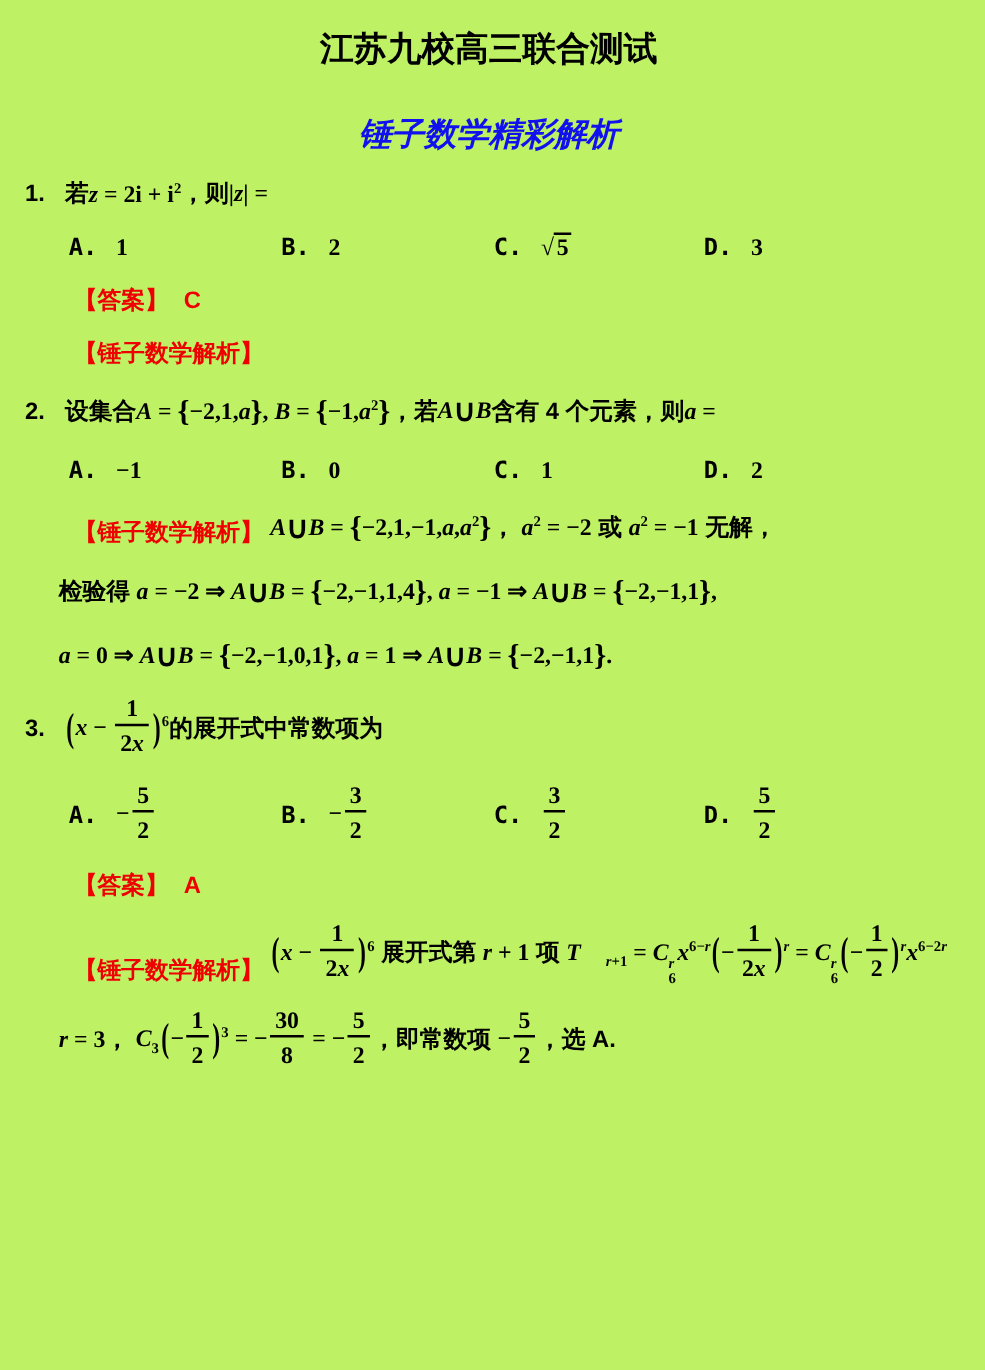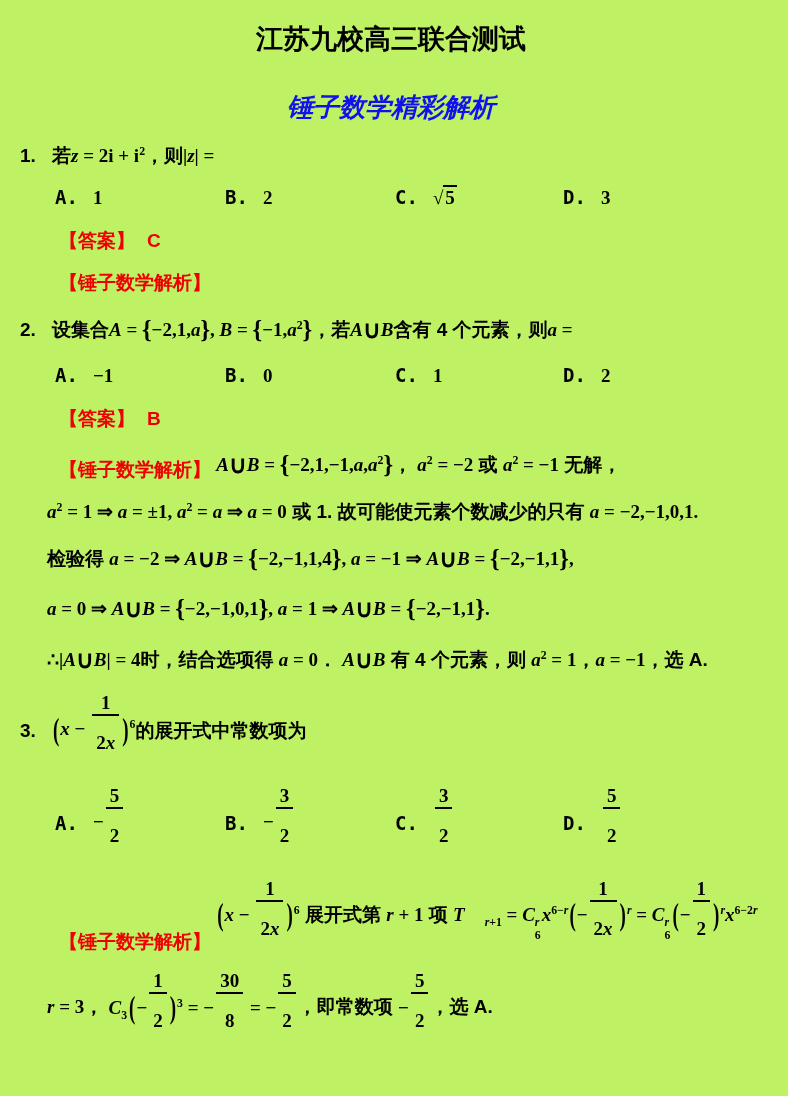--- a/index.html
+++ b/index.html
@@ -31,21 +31,21 @@
   .albl { white-space:nowrap; }
 
   
   .mt, .mt i { font-family:"Liberation Serif", serif; }
   .mt { font-weight:700; }
   sup { font-size:0.62em; }
   sub { font-size:0.62em;padding-left:20px; }
   .frac { display:inline-flex; flex-direction:column; text-align:center;
           vertical-align:middle; margin:0 2px; line-height:1.15; }
   .fn { display:block; padding:0 4px; border-bottom:2px solid #000; }
-  .fd { display:block; padding:16px 4px; }
+  .fd { display:block; padding:4px 4px; }
   .sqrt { white-space:nowrap; font-family:"Liberation Serif", serif; }
   .rad { border-top:2px solid currentColor; padding:0 2px; }
   .bigp { display:inline-block; transform:scaleY(1.7); font-weight:700;
           font-family:"Liberation Serif", serif; padding:0 1px; }
   .bsup { vertical-align:super; }
   .ss { display:inline-flex; flex-direction:column; align-items:flex-start;
         font-size:0.62em; line-height:1.08; vertical-align:-0.45em; margin-right:1px; }
   .cup { font-size:1.28em; vertical-align:-0.1em; }
   .br { font-family:"Liberation Serif", serif; font-size:1.28em; vertical-align:-0.08em; }
 </style>
@@ -105,37 +105,28 @@
         </div>
       <div class="opt">
           <span class="olab">C.</span>
           <span><span class="mt">1</span></span>
         </div>
       <div class="opt">
           <span class="olab">D.</span>
           <span><span class="mt">2</span></span>
         </div>
     </div>
-    <div class="row ansline">
-      <span class="red albl">【答案】</span><span class="red">B</span>
-    </div>
     <div class="row analysis">
       <span class="red albl">【锤子数学解析】</span>&nbsp;<span><span class="mt"><i>A</i><span class="cup">∪</span><i>B</i> = <span class="br">{</span>−2,1,−1,<i>a</i>,<i>a</i><sup>2</sup><span class="br">}</span></span>，&nbsp;<span class="mt"><i>a</i><sup>2</sup> = −2</span> 或 <span class="mt"><i>a</i><sup>2</sup> = −1</span> 无解，</span>
     </div>
-    <div class="row analysis">
-        <span><span class="mt"><i>a</i><sup>2</sup> = 1 ⇒ <i>a</i> = ±1, <i>a</i><sup>2</sup> = <i>a</i> ⇒ <i>a</i> = 0</span> 或 1. 故可能使元素个数减少的只有 <span class="mt"><i>a</i> = −2,−1,0,1.</span></span>
-      </div>
     <div class="row analysis">
         <span>检验得 <span class="mt"><i>a</i> = −2 ⇒ <i>A</i><span class="cup">∪</span><i>B</i> = <span class="br">{</span>−2,−1,1,4<span class="br">}</span>, <i>a</i> = −1 ⇒ <i>A</i><span class="cup">∪</span><i>B</i> = <span class="br">{</span>−2,−1,1<span class="br">}</span>,</span></span>
       </div>
     <div class="row analysis">
         <span><span class="mt"><i>a</i> = 0 ⇒ <i>A</i><span class="cup">∪</span><i>B</i> = <span class="br">{</span>−2,−1,0,1<span class="br">}</span>, <i>a</i> = 1 ⇒ <i>A</i><span class="cup">∪</span><i>B</i> = <span class="br">{</span>−2,−1,1<span class="br">}</span>.</span></span>
-      </div>
-    <div class="row analysis">
-        <span><span class="mt">∴|<i>A</i><span class="cup">∪</span><i>B</i>| = 4</span>时，结合选项得 <span class="mt"><i>a</i> = 0</span>．&nbsp;<span class="mt"><i>A</i><span class="cup">∪</span><i>B</i></span> 有 4 个元素，则 <span class="mt"><i>a</i><sup>2</sup> = 1</span>，<span class="mt"><i>a</i> = −1</span>，选 A.</span>
       </div>
   </section>
 
   <section class="question">
     <div class="row stem">
       <span class="qnum">3.</span>
       <span class="stem-body"><span class="mt"><span class="bigp">(</span><i>x</i> − <span class="frac">
               <span class="fn">1</span>
               <span class="fd">2<i>x</i></span>
             </span><span class="bigp">)</span><sup class="bsup">6</sup></span> 的展开式中常数项为</span>
@@ -162,20 +153,23 @@
                 <span class="fd">2</span>
               </span></span></span>
         </div>
       <div class="opt">
           <span class="olab">D.</span>
           <span><span class="mt"><span class="frac">
                 <span class="fn">5</span>
                 <span class="fd">2</span>
               </span></span></span>
         </div>
+    </div>
+    <div class="row ansline">
+      <span class="red albl">【答案】</span><span class="red">A</span>
     </div>
     <div class="row analysis">
       <span class="red albl">【锤子数学解析】</span>&nbsp;<span><span class="mt"><span class="bigp">(</span><i>x</i> − <span class="frac">
               <span class="fn">1</span>
               <span class="fd">2<i>x</i></span>
             </span><span class="bigp">)</span><sup class="bsup">6</sup></span> 展开式第 <span class="mt"><i>r</i> + 1</span> 项 <span class="mt"><i>T</i><sub><i>r</i>+1</sub> = <i>C</i><span class="ss">
               <span><i>r</i></span>
               <span>6</span>
             </span><i>x</i><sup>6−<i>r</i></sup><span class="bigp">(</span>−<span class="frac">
               <span class="fn">1</span>

